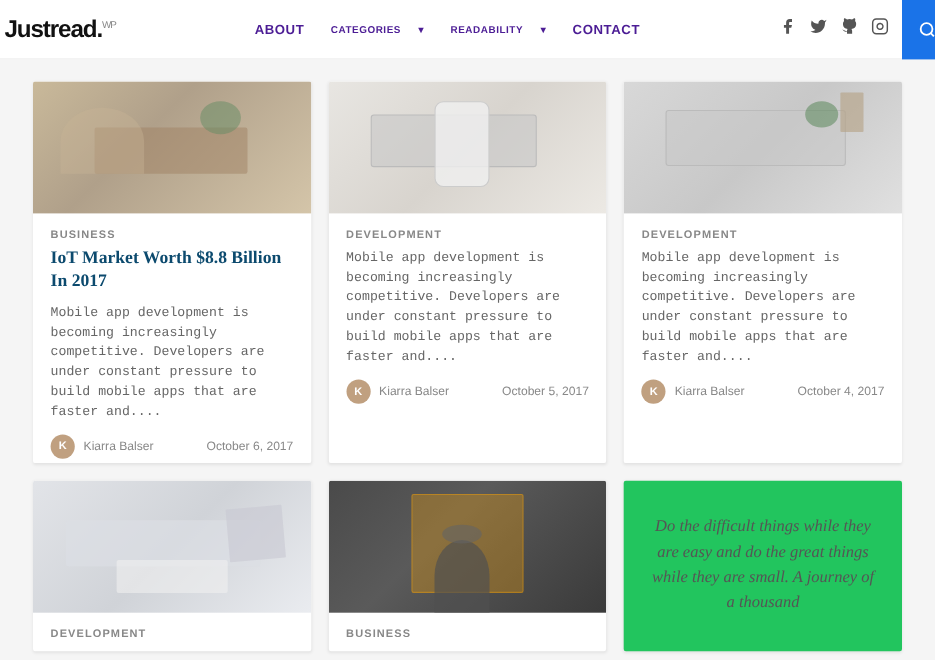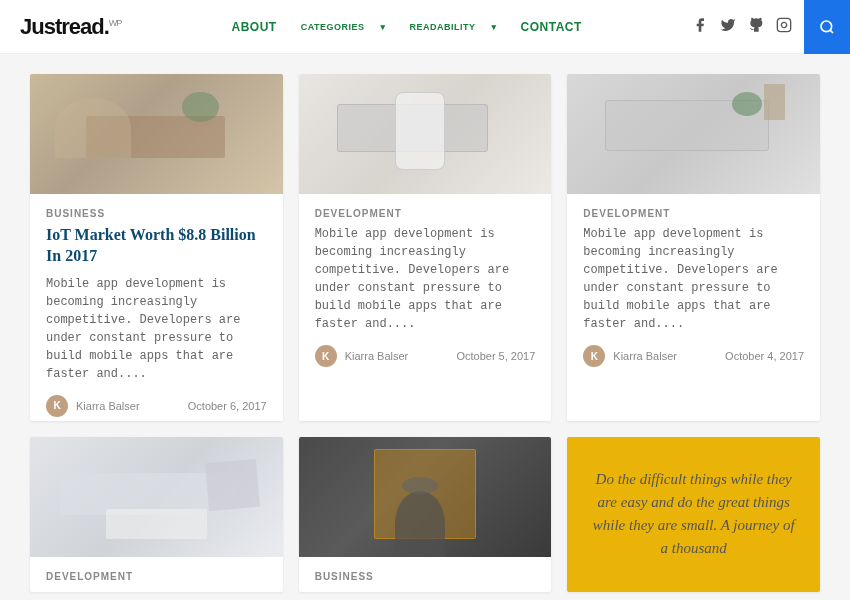--- a/index.html
+++ b/index.html
@@ -4,38 +4,38 @@
   <style>
     * { box-sizing: border-box; margin: 0; padding: 0; }
     body { font-family: Georgia, 'Times New Roman', serif; background: #f5f5f5; color: #333; width: 850px; min-height: 600px; overflow-x: hidden; }
 
     
     header {
       background: #fff;
       display: flex;
       align-items: center;
       justify-content: space-between;
-      padding: 0 20px;
+      padding: 0 4px;
       height: 54px;
       border-bottom: 1px solid #eee;
     }
     .logo {
       font-family: Arial, sans-serif;
       font-size: 22px;
       font-weight: 900;
       color: #111;
       letter-spacing: -1px;
     }
     .logo sup { font-size: 9px; color: #888; font-weight: normal; }
     nav { display: flex; align-items: center; gap: 24px; }
     nav a {
       font-family: Arial, sans-serif;
       font-size: 12px;
       font-weight: 600;
-      color: #15803d;
+      color: #4c1d95;
       text-decoration: none;
       letter-spacing: 0.5px;
       text-transform: uppercase;
     }
     .nav-dropdown { display: flex; align-items: center; gap: 16px; }
     .nav-dropdown span { font-size: 9px; }
     .header-icons { display: flex; align-items: center; gap: 12px; }
     .header-icons .icon-link {
       color: #555;
       font-size: 16px;
@@ -140,21 +140,21 @@
       font-size: 10px;
       color: #fff;
       font-weight: bold;
       flex-shrink: 0;
     }
 
     .card-date { margin-left: auto; }
 
     
     .quote-card {
-      background: #eab308;
+      background: #22c55e;
       border-radius: 2px;
       overflow: hidden;
       box-shadow: 0 1px 3px rgba(0,0,0,0.08);
       display: flex;
       align-items: center;
       justify-content: center;
       padding: 20px;
       min-height: 120px;
     }
 

